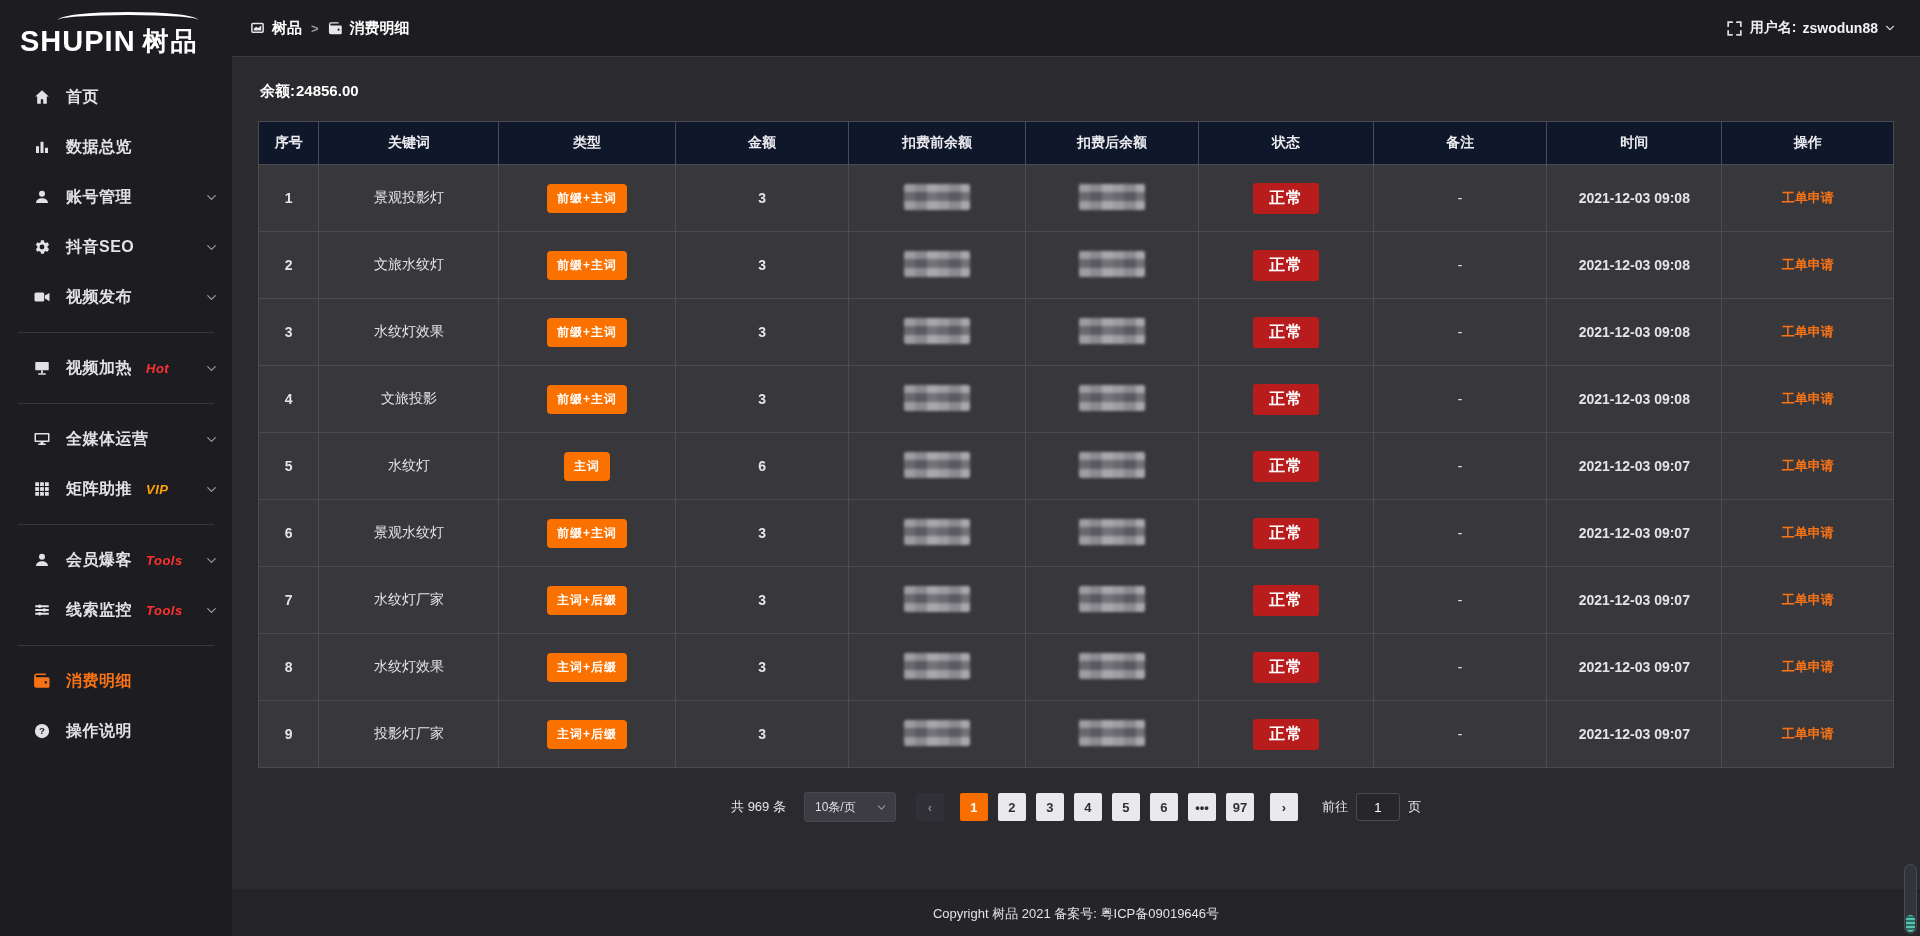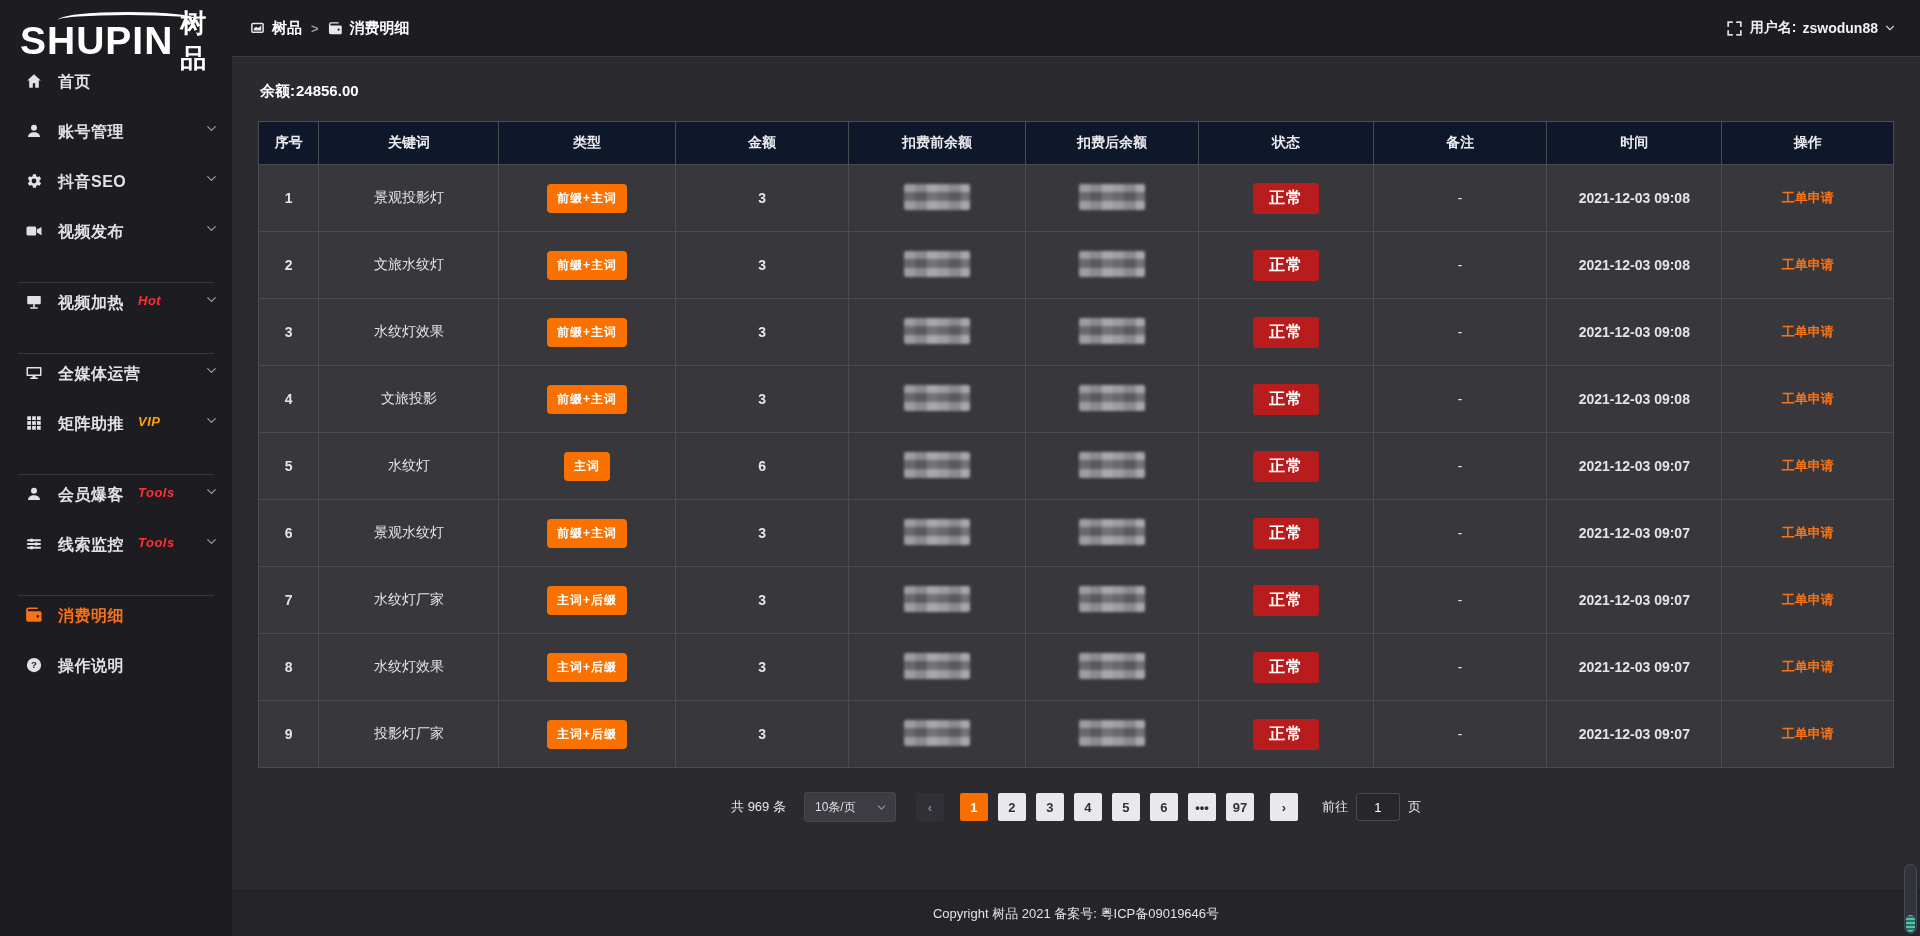--- a/index.html
+++ b/index.html
@@ -5,24 +5,24 @@
   * { margin:0; padding:0; box-sizing:border-box; }
   html,body { width:1920px; height:936px; overflow:hidden;
     font-family:"Liberation Sans","DejaVu Sans",sans-serif; background:#2b2b2f; color:#e8e8ea; }
   .app { display:flex; width:100%; height:100%; }
 
   
   .sidebar { width:232px; min-width:232px; height:100%; background:#1d1d21; padding-top:10px; }
   .logo { position:relative; height:62px; display:flex; align-items:center; padding-left:20px; }
   .logo-arc { position:absolute; left:58px; top:2px; width:140px; height:16px;
     border-top:3px solid #fff; border-radius:50%; }
-  .logo-en { font-size:39px; font-weight:800; color:#fff; letter-spacing:1px; }
+  .logo-en { font-size:29px; font-weight:800; color:#fff; letter-spacing:1px; }
   .logo-cn { font-size:26px; font-weight:800; color:#fff; margin-left:7px; letter-spacing:2px; }
-  .nav-item { position:relative; height:50px; display:flex; align-items:flex-start;
-    padding-left:25px; color:#e2e2e6; cursor:pointer; }
+  .nav-item { position:relative; height:50px; display:flex; align-items:center;
+    padding-left:33px; color:#e2e2e6; cursor:pointer; }
   .nav-item.active { color:#f97316; }
   .nav-ic { width:18px; height:18px; margin-right:15px; flex:none; }
   .nav-label { font-size:16px; font-weight:600; letter-spacing:.5px; }
   .nav-badge { font-size:13px; font-weight:800; font-style:italic; margin-left:14px; letter-spacing:.5px; }
   .nav-chev { position:absolute; right:14px; width:13px; height:13px; color:#9a9aa0; }
   .nav-divider { border-top:1px solid #37373c; margin:10px 18px; }
 
   
   .right-col { flex:1; display:flex; flex-direction:column; height:100%; }
   .topbar { height:57px; background:#1d1d21; border-bottom:1px solid #3a3a40;
@@ -96,20 +96,28 @@
       <div class="logo-arc"></div>
       <span class="logo-en">SHUPIN</span>
       <span class="logo-cn">树品</span>
     </div>
     <nav id="side-nav">
         <div class="nav-item">
           <svg class="nav-ic" viewBox="0 0 24 24">
             <path fill="currentColor" d="M12 3l9 8.2h-2.6V21h-4.8v-6h-3.2v6H5.6v-9.8H3z"></path>
           </svg>
           <span class="nav-label">首页</span>
+        </div>
+        <div class="nav-item">
+          <svg class="nav-ic" viewBox="0 0 24 24">
+            <rect fill="currentColor" x="4" y="11" width="4" height="9"></rect>
+            <rect fill="currentColor" x="10" y="5" width="4" height="15"></rect>
+            <rect fill="currentColor" x="16" y="13" width="4" height="7"></rect>
+          </svg>
+          <span class="nav-label">数据总览</span>
         </div>
         <div class="nav-item">
           <svg class="nav-ic" viewBox="0 0 24 24">
             <circle fill="currentColor" cx="12" cy="7.5" r="4"></circle>
             <path fill="currentColor" d="M4 20c0-4.2 3.6-6.5 8-6.5s8 2.3 8 6.5z"></path>
           </svg>
           <span class="nav-label">账号管理</span>
           <svg class="nav-chev" viewBox="0 0 24 24">
             <path d="M5 8.5l7 7 7-7" fill="none" stroke="currentColor" stroke-width="2.2" stroke-linecap="round" stroke-linejoin="round"></path>
           </svg>

